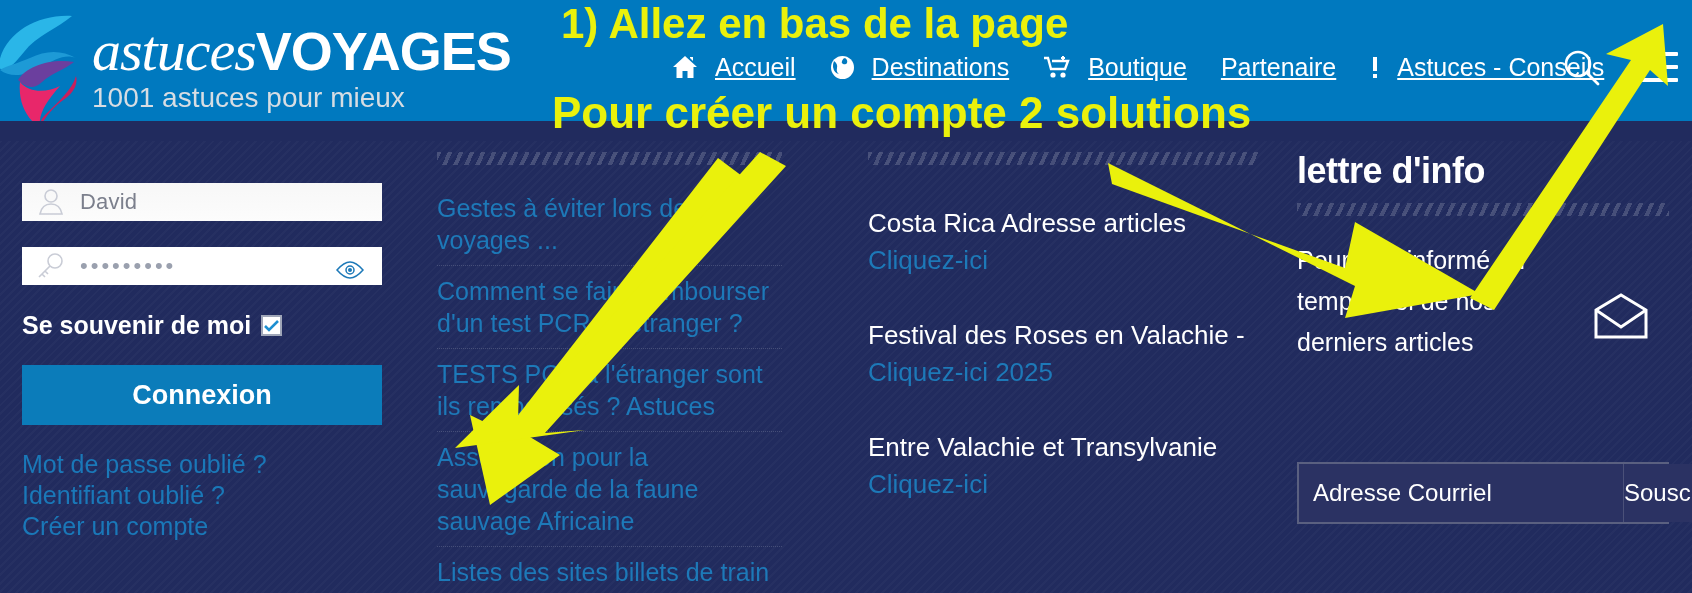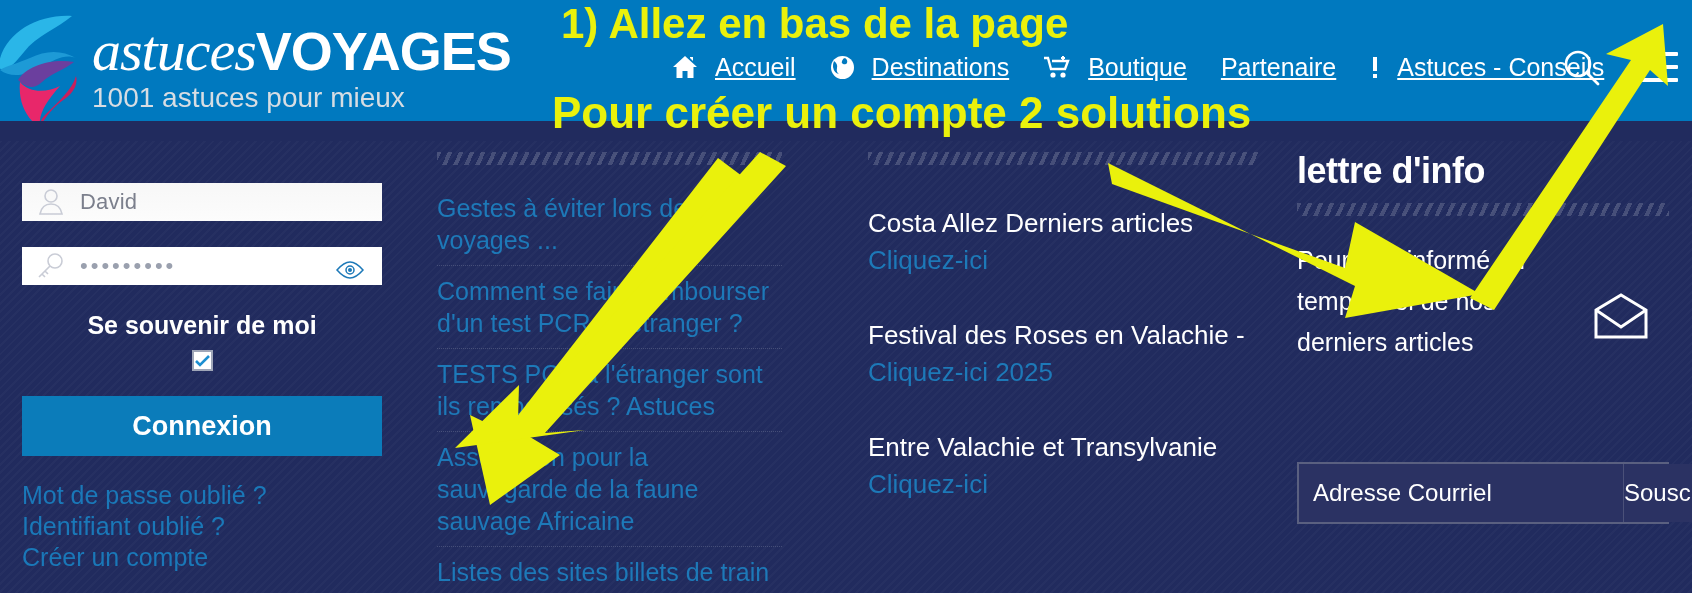--- a/index.html
+++ b/index.html
@@ -75,21 +75,21 @@
   }
   .field.user{ background:linear-gradient(#f7f7f7,#fcfcfc); }
   .field + .field{ margin-top:26px; }
   .f-ico{ width:58px; display:flex; justify-content:center; align-items:center; }
   .f-val{ font-size:22px; color:#7b7f8c; letter-spacing:0.2px; }
   .f-dots{ font-size:22px; color:#9aa0ae; letter-spacing:3px; line-height:22px; }
   .eye{ position:absolute; right:18px; top:14px; }
 
   #remember-row{
     margin-top:26px; display:flex; align-items:center; gap:10px;
-    color:#fff; font-size:25px; font-weight:bold;flex-direction:column;
+    color:#fff; font-size:25px; font-weight:bold;
   }
   .chk{
     width:21px; height:21px; border:2px solid #9fa6b8; background:#fff;
     display:inline-flex; align-items:center; justify-content:center;
   }
   #login-btn{
     margin-top:25px; width:360px; height:60px; background:#0b7cba; border:0;
     color:#fff; font-size:27px; font-weight:bold;
     font-family:"Liberation Sans", sans-serif; cursor:pointer;
   }
@@ -301,21 +301,21 @@
         <a href="#">Listes des sites billets de train occasion à vendre</a>
       </div>
 
   </div>
 </div>
 
 <div id="col-articles">
   <div class="hatch-bar"></div>
 
   <div class="art">
-    <div class="art-title">Costa Allez Derniers articles</div>
+    <div class="art-title">Costa Rica Adresse articles</div>
     <a class="art-link" href="#">Cliquez-ici</a>
   </div>
 
   <div class="art">
     <div class="art-title">Festival des Roses en Valachie -</div>
     <a class="art-link" href="#">Cliquez-ici 2025</a>
   </div>
 
   <div class="art">
     <div class="art-title">Entre Valachie et Transylvanie</div>

